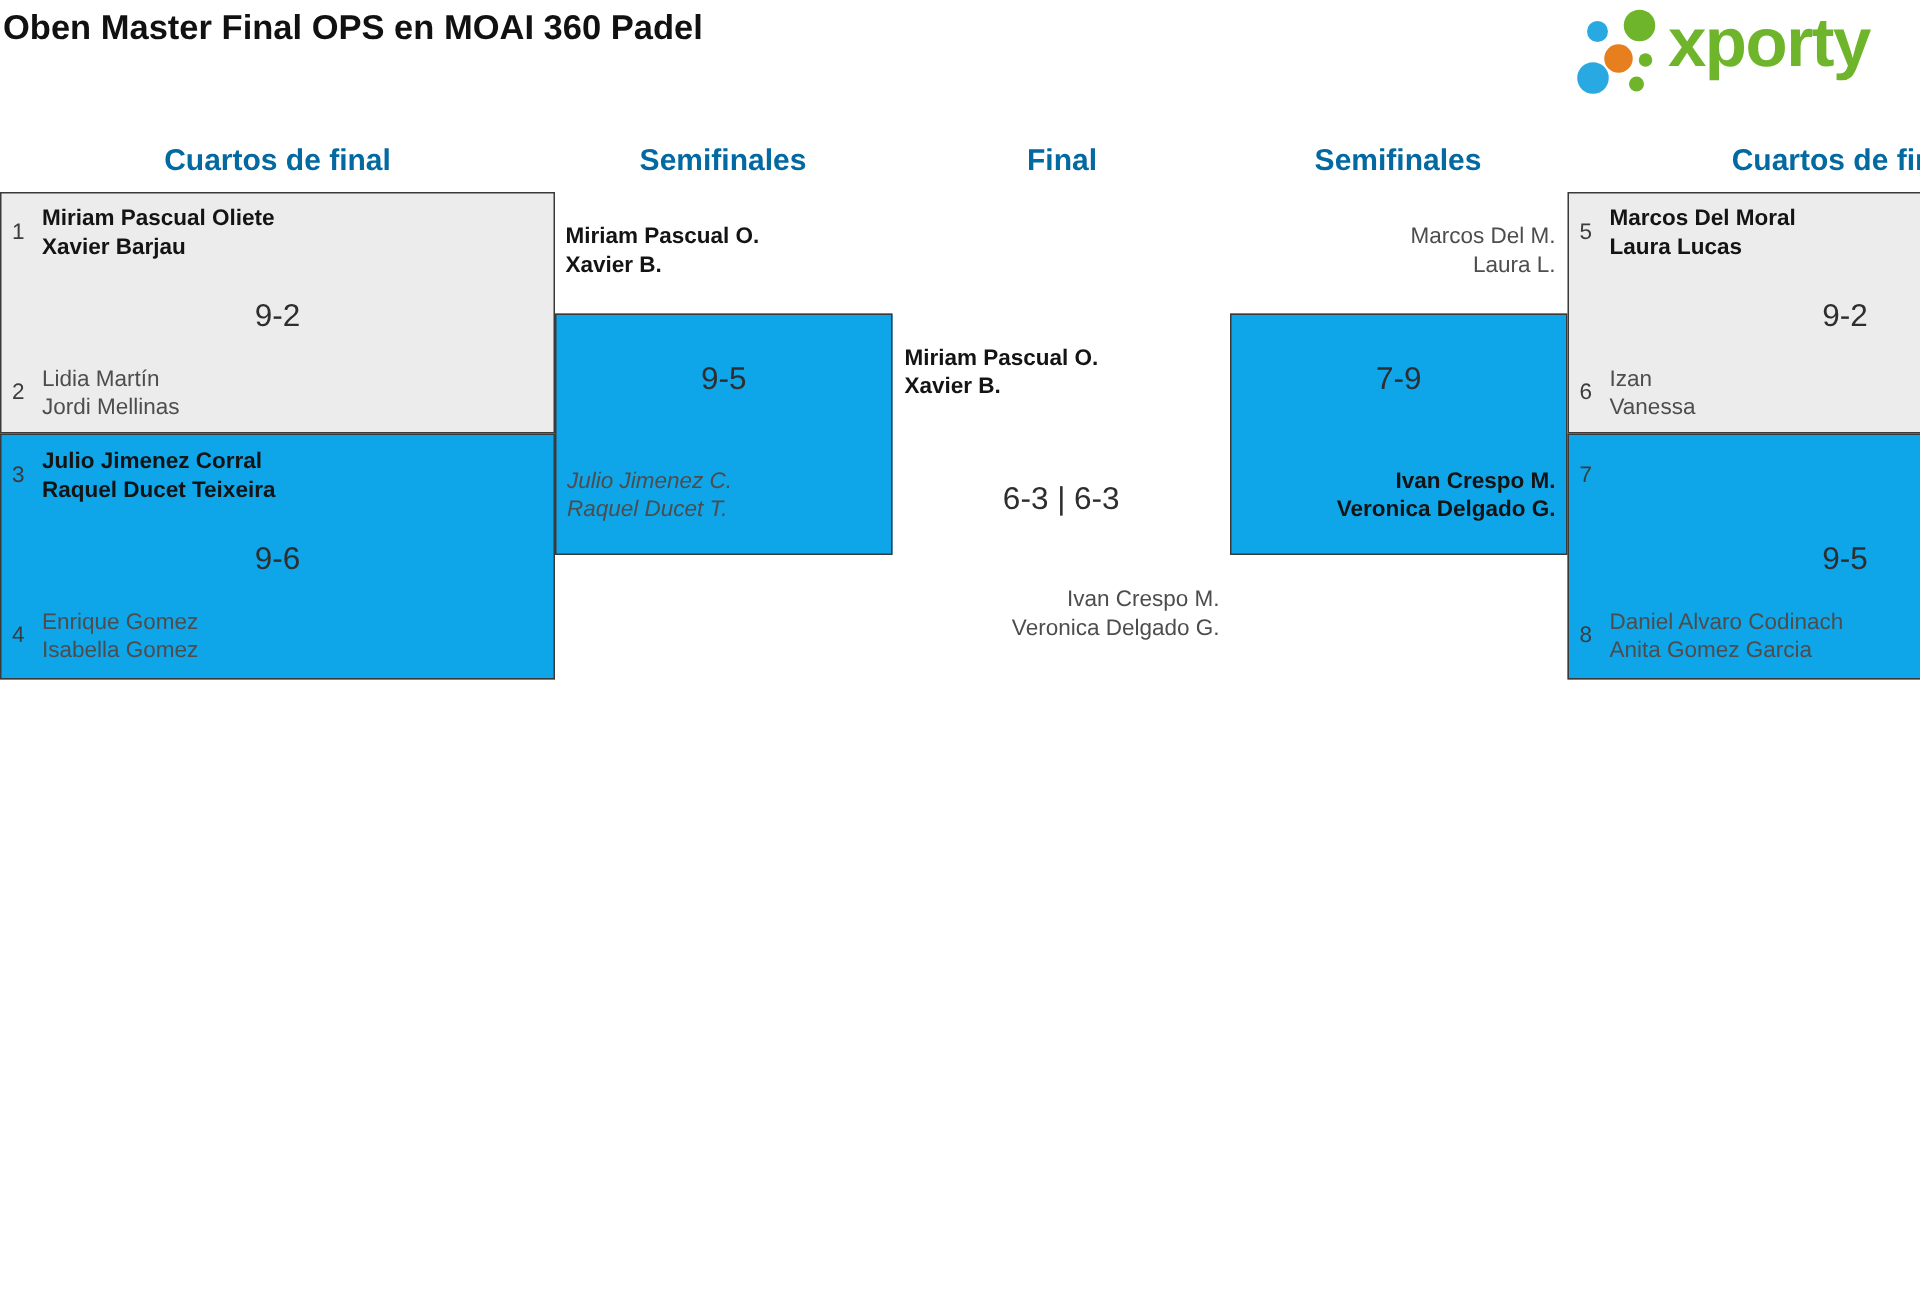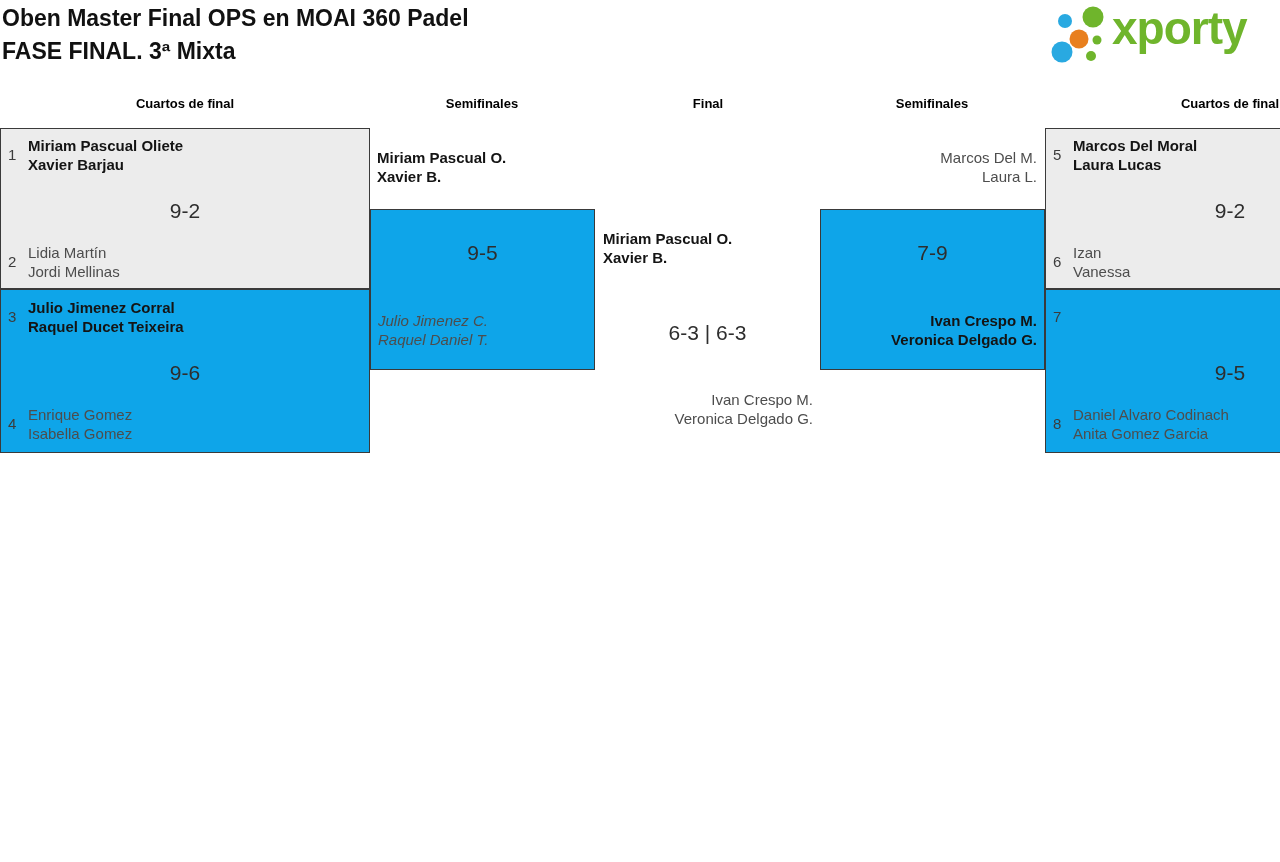--- a/index.html
+++ b/index.html
@@ -38,23 +38,23 @@
     top: -3px;
     font-size: 46px;
     font-weight: bold;
     letter-spacing: -1px;
     color: #6fb52c;
   }
   .round-header {
     position: absolute;
     top: 96px;
     transform: translateX(-50%);
-    font-size: 13px;
+    font-size: 20px;
     font-weight: bold;
-    color: #000000;
+    color: #0369a1;
     white-space: nowrap;
   }
   .box {
     position: absolute;
     box-sizing: border-box;
     border: 1px solid #3a3a3a;
     background: #0ea5e9;
   }
   .box.gray { background: #ececec; }
   .team {
@@ -82,21 +82,20 @@
   }
   .floating { position: absolute; }
 </style>
 </head>
 <body>
 
 <div class="page">
 
   <div class="title">
     <div>Oben Master Final OPS en MOAI 360 Padel</div>
-    <div>FASE FINAL. 3ª Mixta</div>
   </div>
 
   <div class="logo">
     <svg class="logo-dots" width="60" height="62" viewBox="0 0 60 62">
       <circle cx="17" cy="17" r="7" fill="#29a9e1"></circle>
       <circle cx="45" cy="13" r="10.5" fill="#6fb52c"></circle>
       <circle cx="31" cy="35" r="9.5" fill="#e87f1e"></circle>
       <circle cx="49" cy="36" r="4.5" fill="#6fb52c"></circle>
       <circle cx="14" cy="48" r="10.5" fill="#29a9e1"></circle>
       <circle cx="43" cy="52" r="5" fill="#6fb52c"></circle>
@@ -140,21 +139,21 @@
 
   <div class="team winner floating" style="left:377px; top:148px;">
     <div>Miriam Pascual O.</div>
     <div>Xavier B.</div>
   </div>
 
   <div class="box" style="left:370px; top:209px; width:225px; height:161px;">
     <div class="score" style="top:31px;">9-5</div>
     <div class="team" style="left:7px; top:101px;font-style:italic;">
       <div>Julio Jimenez C.</div>
-      <div>Raquel Daniel T.</div>
+      <div>Raquel Ducet T.</div>
     </div>
   </div>
 
   <div class="team winner floating" style="left:603px; top:229px;">
     <div>Miriam Pascual O.</div>
     <div>Xavier B.</div>
   </div>
   <div class="score" style="left:595px; width:225px; top:321px;">6-3 | 6-3</div>
   <div class="team right floating" style="left:595px; width:218px; top:390px;">
     <div>Ivan Crespo M.</div>

